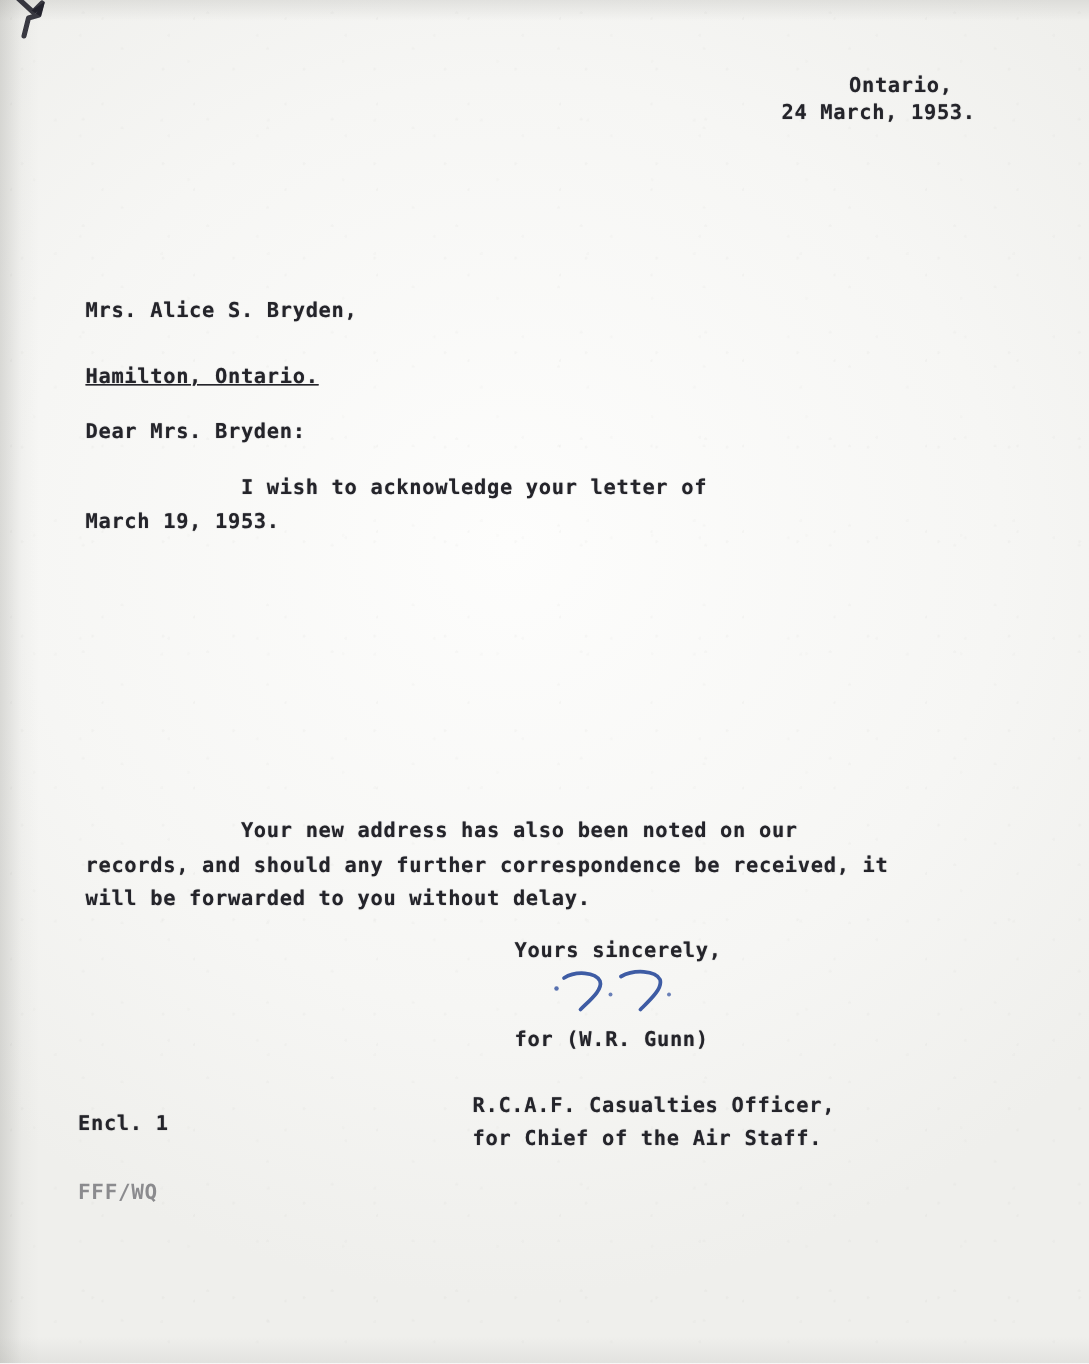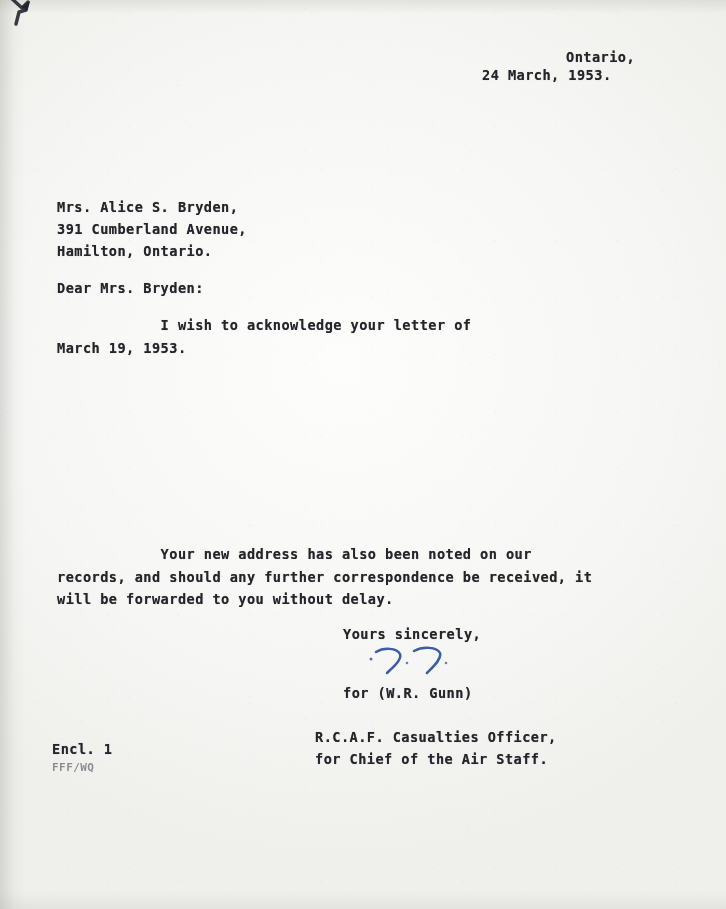--- a/index.html
+++ b/index.html
@@ -108,25 +108,24 @@
   <div id="edge-top"></div>
   <div id="edge-right"></div>
   <div id="edge-bottom"></div>
 
   <svg id="corner-mark" viewBox="0 0 34 34">
     <path d="M1 2 L13 13 L19 7 L17 15 L10 17 L7 29" fill="none" stroke="#20202a" stroke-width="3.4" stroke-linecap="round" stroke-linejoin="round" opacity=".88"></path>
     <path d="M12 12 L21 6 L18 16 Z" fill="#20202a" opacity=".85"></path>
   </svg>
 
   <div class="typed" style="left:566px; top:46px;">Ontario,</div>
-  <div class="typed" style="left:482px; top:64px;">24 March, 1953.</div>
+  <div class="typed" style="left:521px; top:64px;">24 March, 1953.</div>
 
   <div class="typed" style="left:57px; top:196px;">Mrs. Alice S. Bryden,</div>
-  <div class="typed" style="left:57px; top:218px;">391 Cumberland Avenue,</div>
-  <div class="typed" style="left:57px; top:240px;">Hamilton, Ontario.</div>
+  <div class="typed" style="left:57px; top:240px;text-decoration:underline;">Hamilton, Ontario.</div>
 
   <div class="typed" style="left:57px; top:277px;">Dear Mrs. Bryden:</div>
 
   <div class="typed" style="left:57px; top:314px;">            I wish to acknowledge your letter of
 March 19, 1953.</div>
 
 
 
   <div class="typed" style="left:57px; top:543px;">            Your new address has also been noted on our
 records, and should any further correspondence be received, it
@@ -142,15 +141,15 @@
     <circle cx="3" cy="16" r="1.5" fill="#2f4f9e" opacity=".8"></circle>
     <circle cx="39" cy="20" r="1.3" fill="#2f4f9e" opacity=".7"></circle>
     <circle cx="78" cy="20" r="1.3" fill="#2f4f9e" opacity=".7"></circle>
   </svg>
 
   <div class="typed" style="left:343px; top:682px;">for (W.R. Gunn)</div>
   <div class="typed" style="left:315px; top:726px;">R.C.A.F. Casualties Officer,</div>
   <div class="typed" style="left:315px; top:748px;">for Chief of the Air Staff.</div>
 
   <div class="typed" style="left:52px; top:738px;">Encl. 1</div>
-  <div class="typed light" style="left:52px; top:757px; font-size:11px;">FFF/WQ</div>
+  <div class="typed light" style="left:52px; top:784px; font-size:14px;">FFF/WQ</div>
 
 </div>
 
 </body></html>

